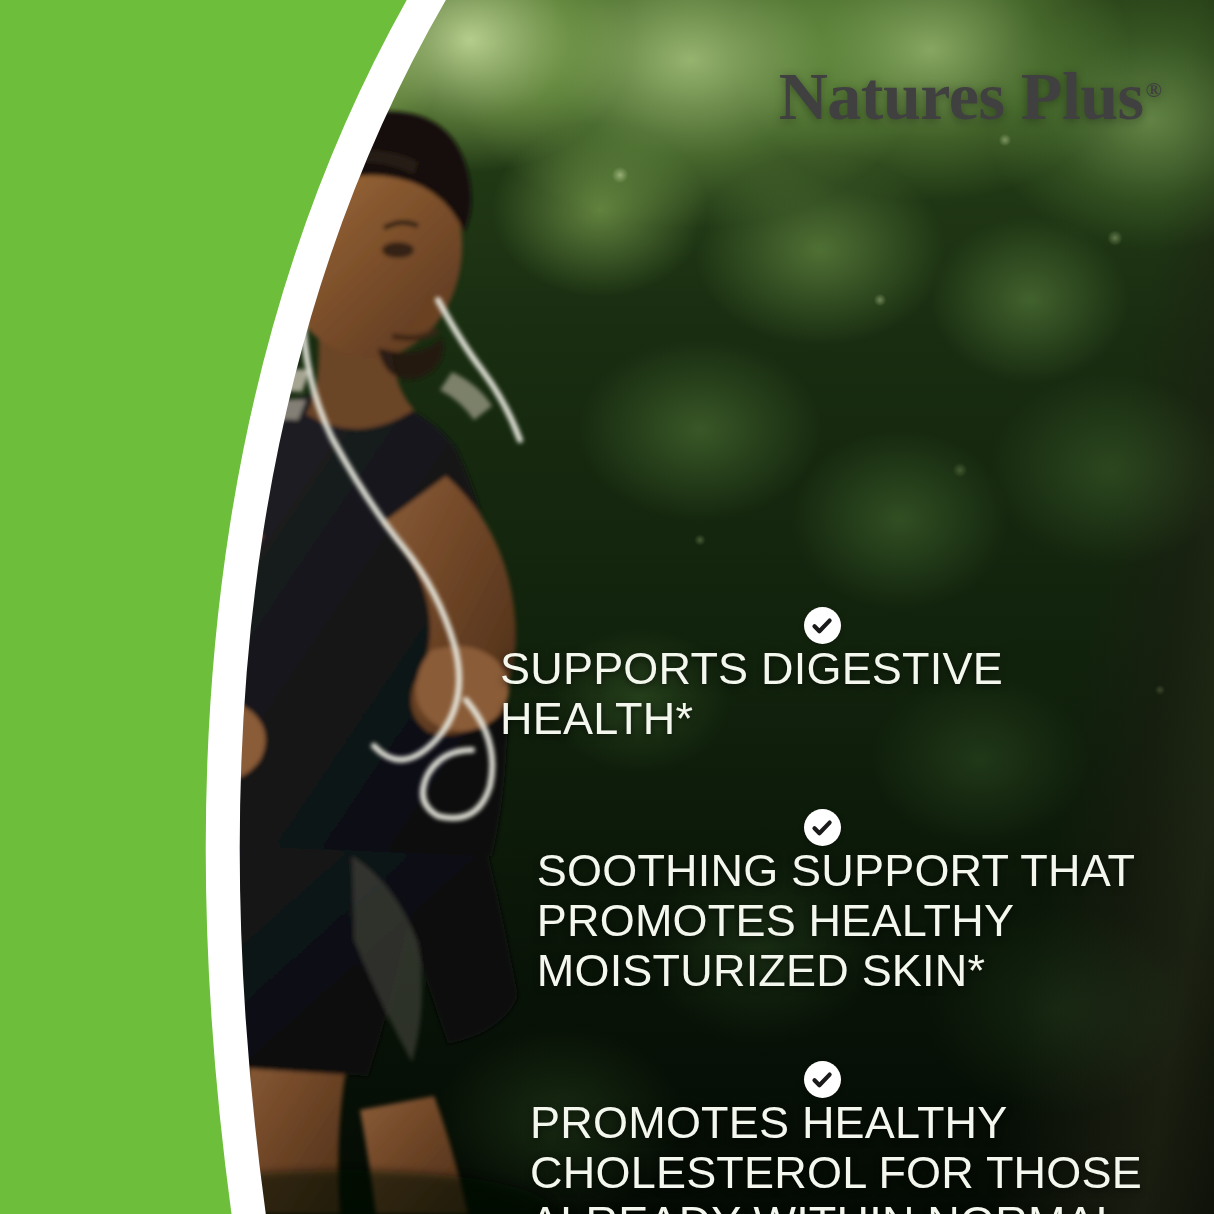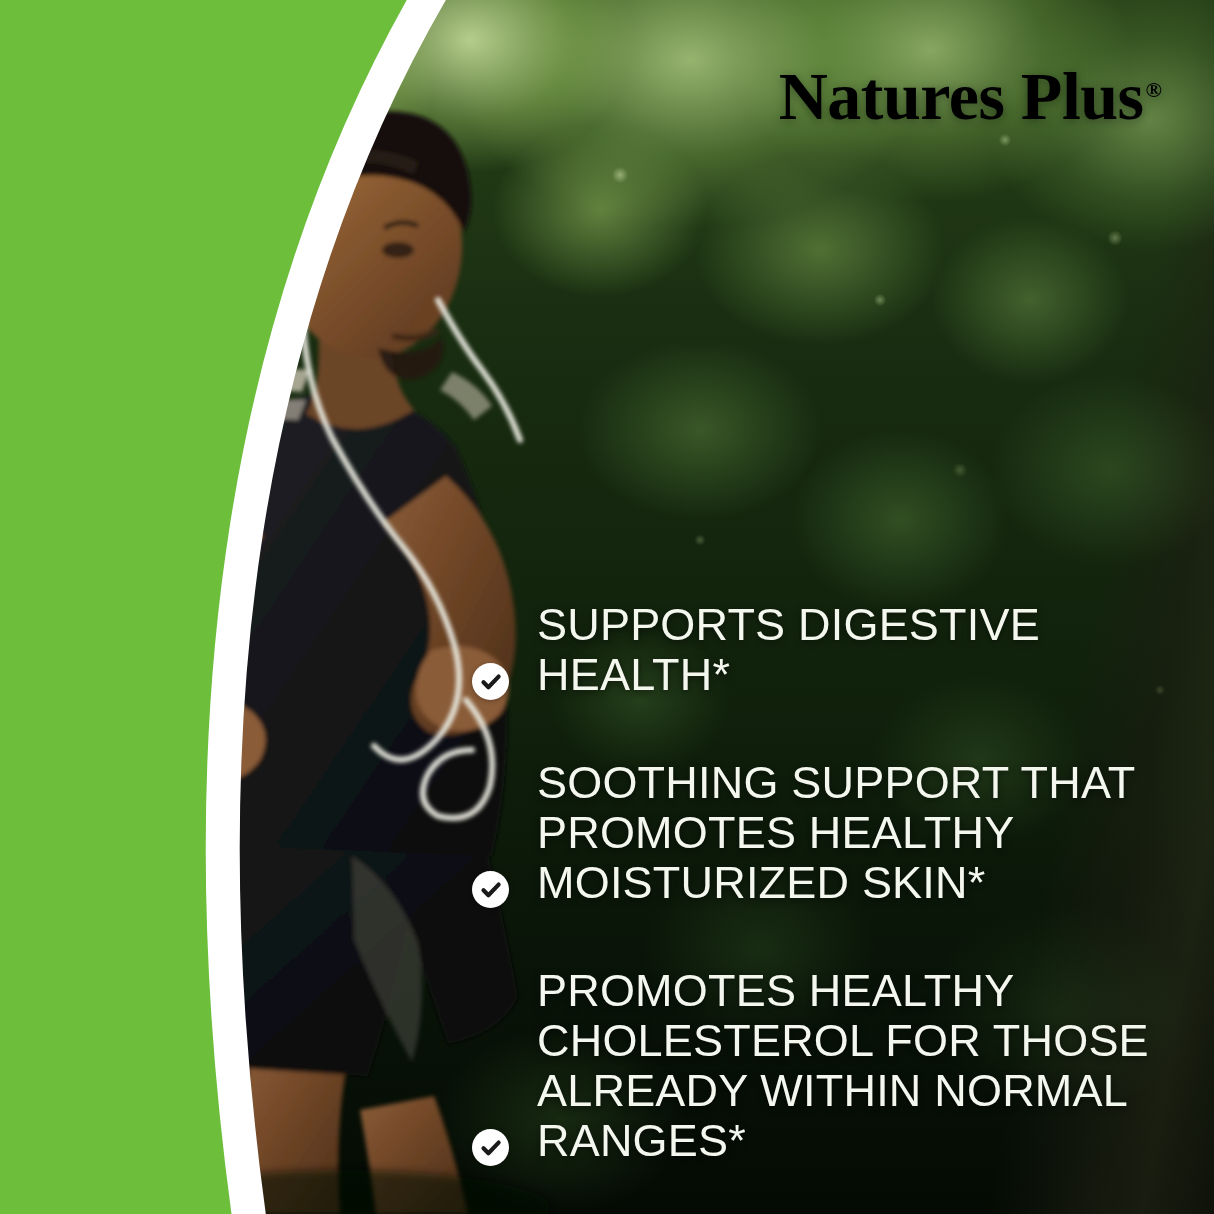--- a/index.html
+++ b/index.html
@@ -72,21 +72,21 @@
   .runner { position: absolute; left: 0; top: 0; width: 1214px; height: 1214px; pointer-events: none; }
 
   
   .sweep { position: absolute; left: 0; top: 0; width: 1214px; height: 1214px; pointer-events: none; }
 
   
   .logo {
     position: absolute;
     top: 62px;
     right: 52px;
-    color: #000000;
+    color: #404040;
     font-family: "Liberation Serif", "DejaVu Serif", serif;
     font-size: 68px;
     font-weight: 700;
     letter-spacing: -0.5px;
     line-height: 1;
     white-space: nowrap;
     text-shadow: 0 2px 10px rgba(0,0,0,0.35);
   }
   .logo .reg {
     font-size: 22px;
@@ -99,22 +99,23 @@
   
   .benefits {
     position: absolute;
     left: 472px;
     top: 600px;
     width: 700px;
   }
   .benefit {
     position: relative;
     display: flex;
-    align-items: flex-end;
+    align-items: center;
     margin-bottom: 58px;
+    flex-direction: column;
   }
   .benefit:last-child { margin-bottom: 0; }
 
   .check-badge {
     flex: 0 0 auto;
     width: 37px;
     height: 37px;
     border-radius: 50%;
     background: #ffffff;
     display: flex;

